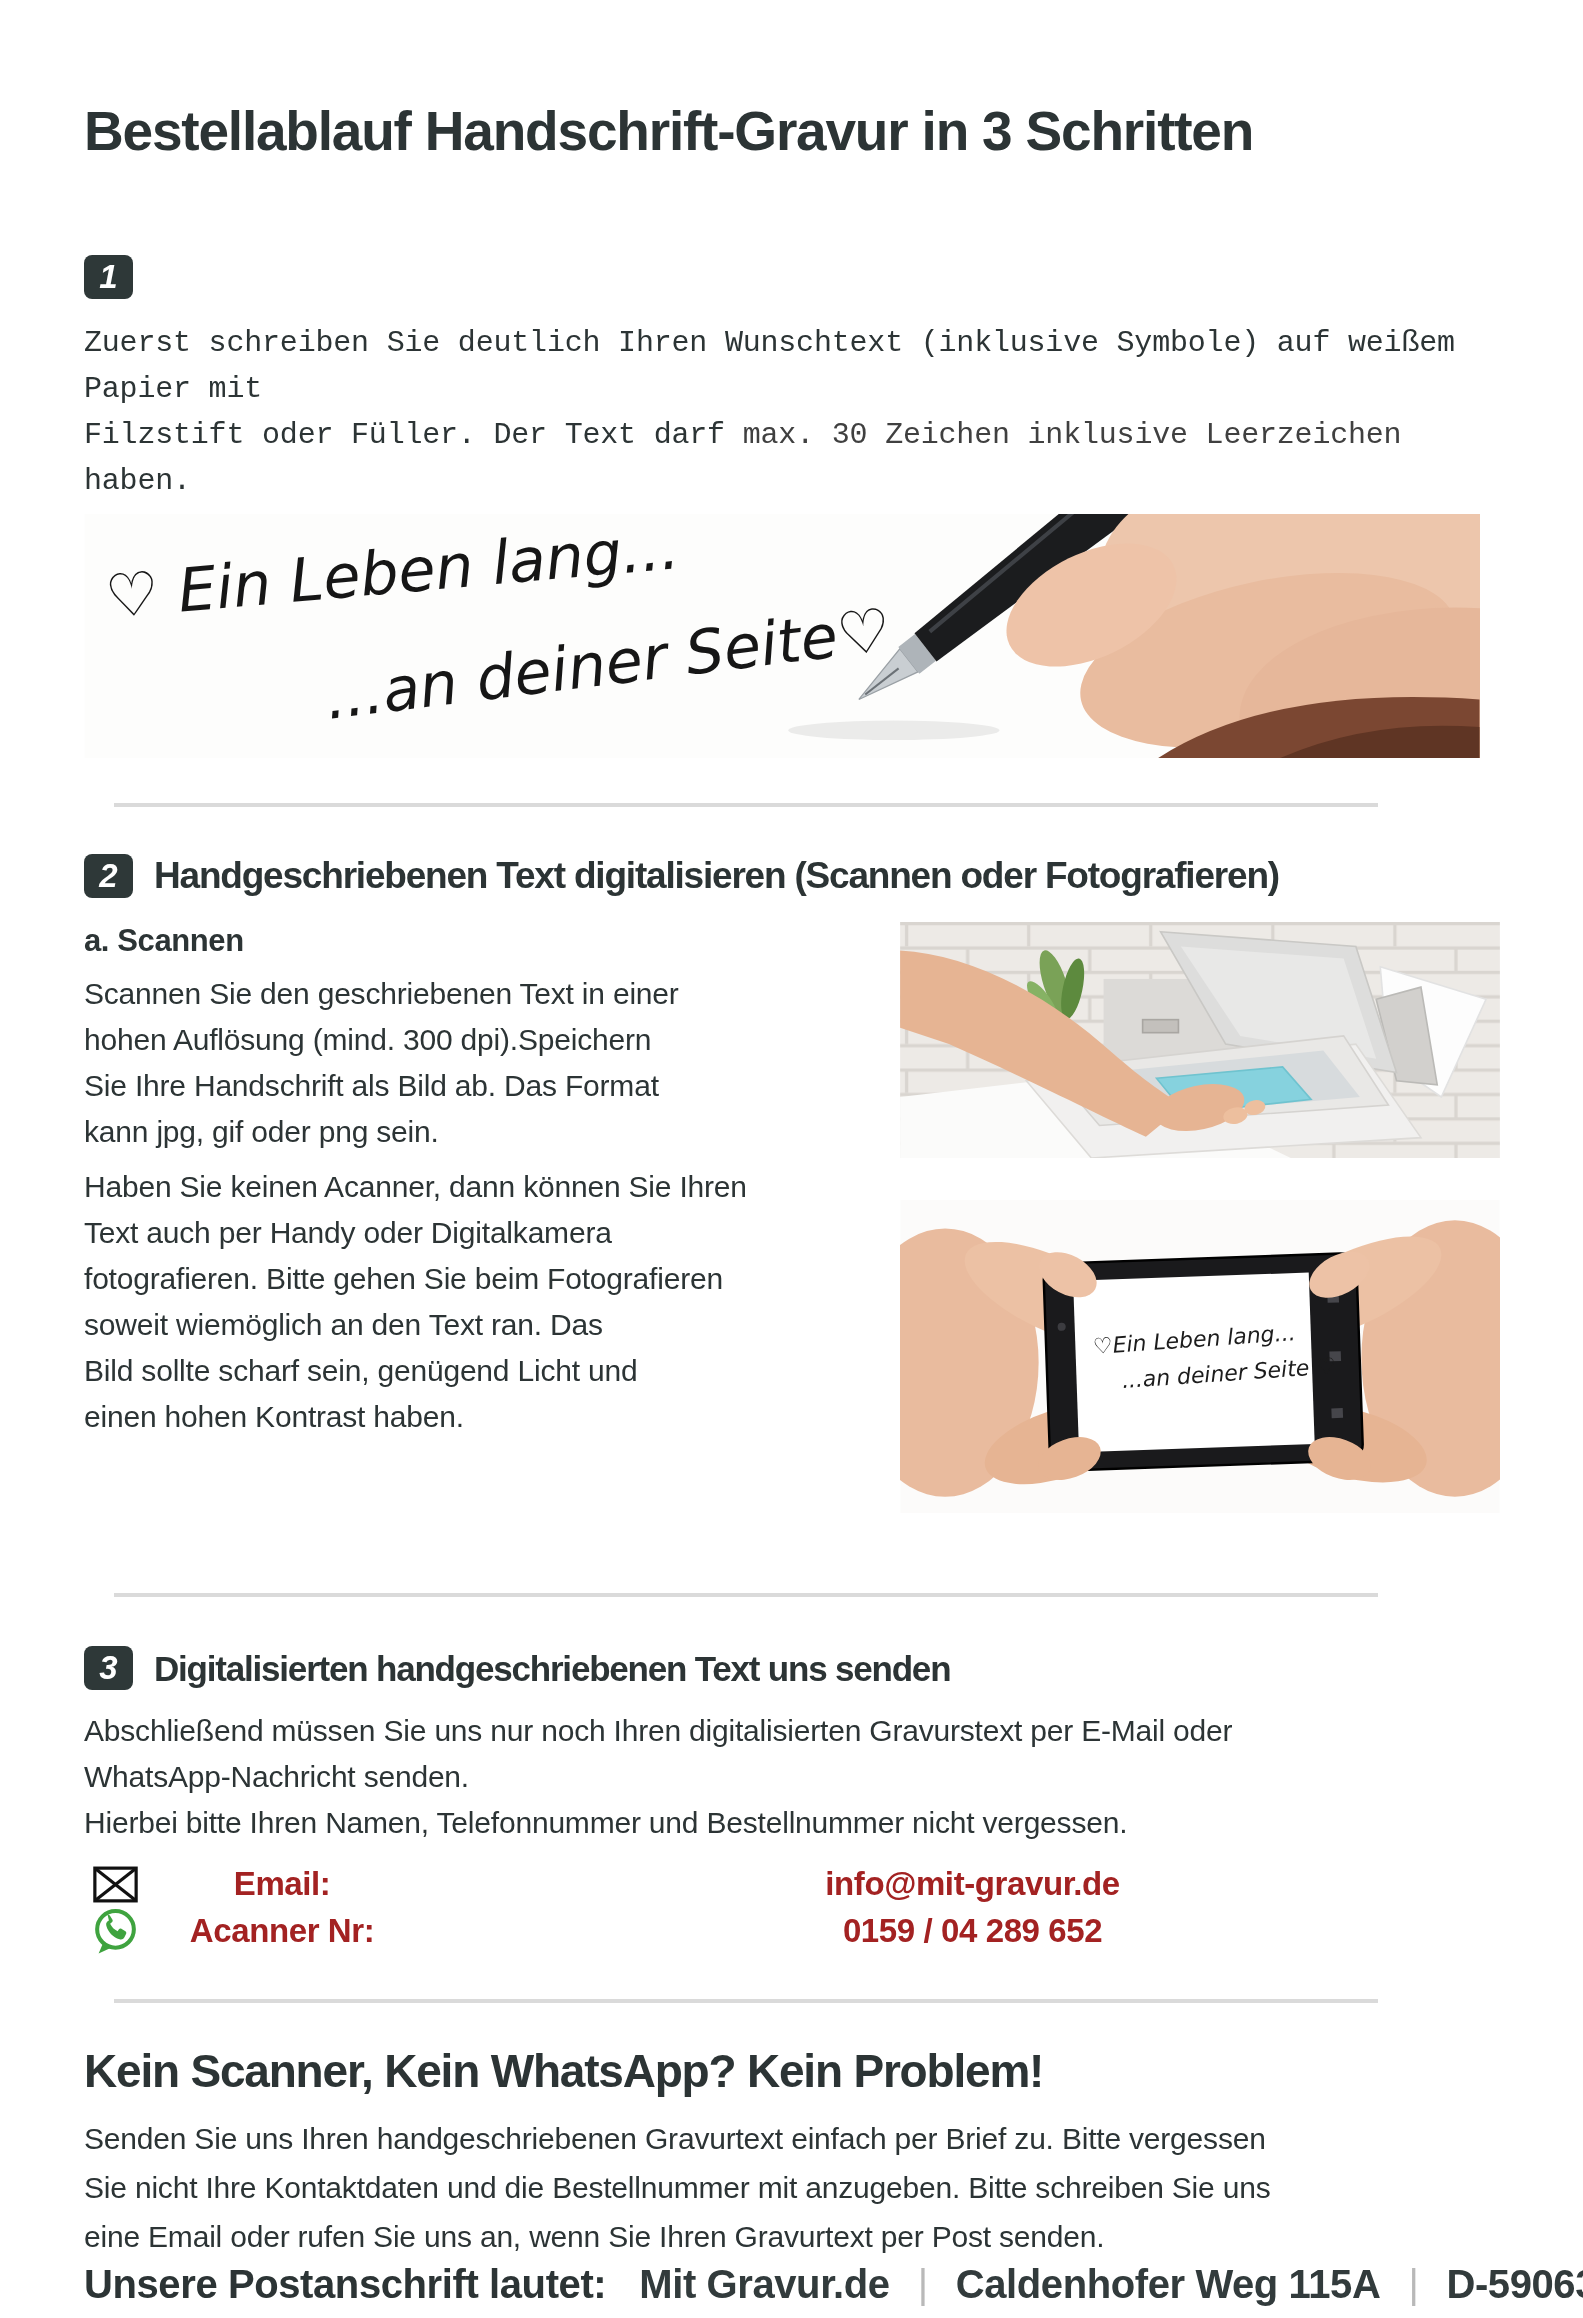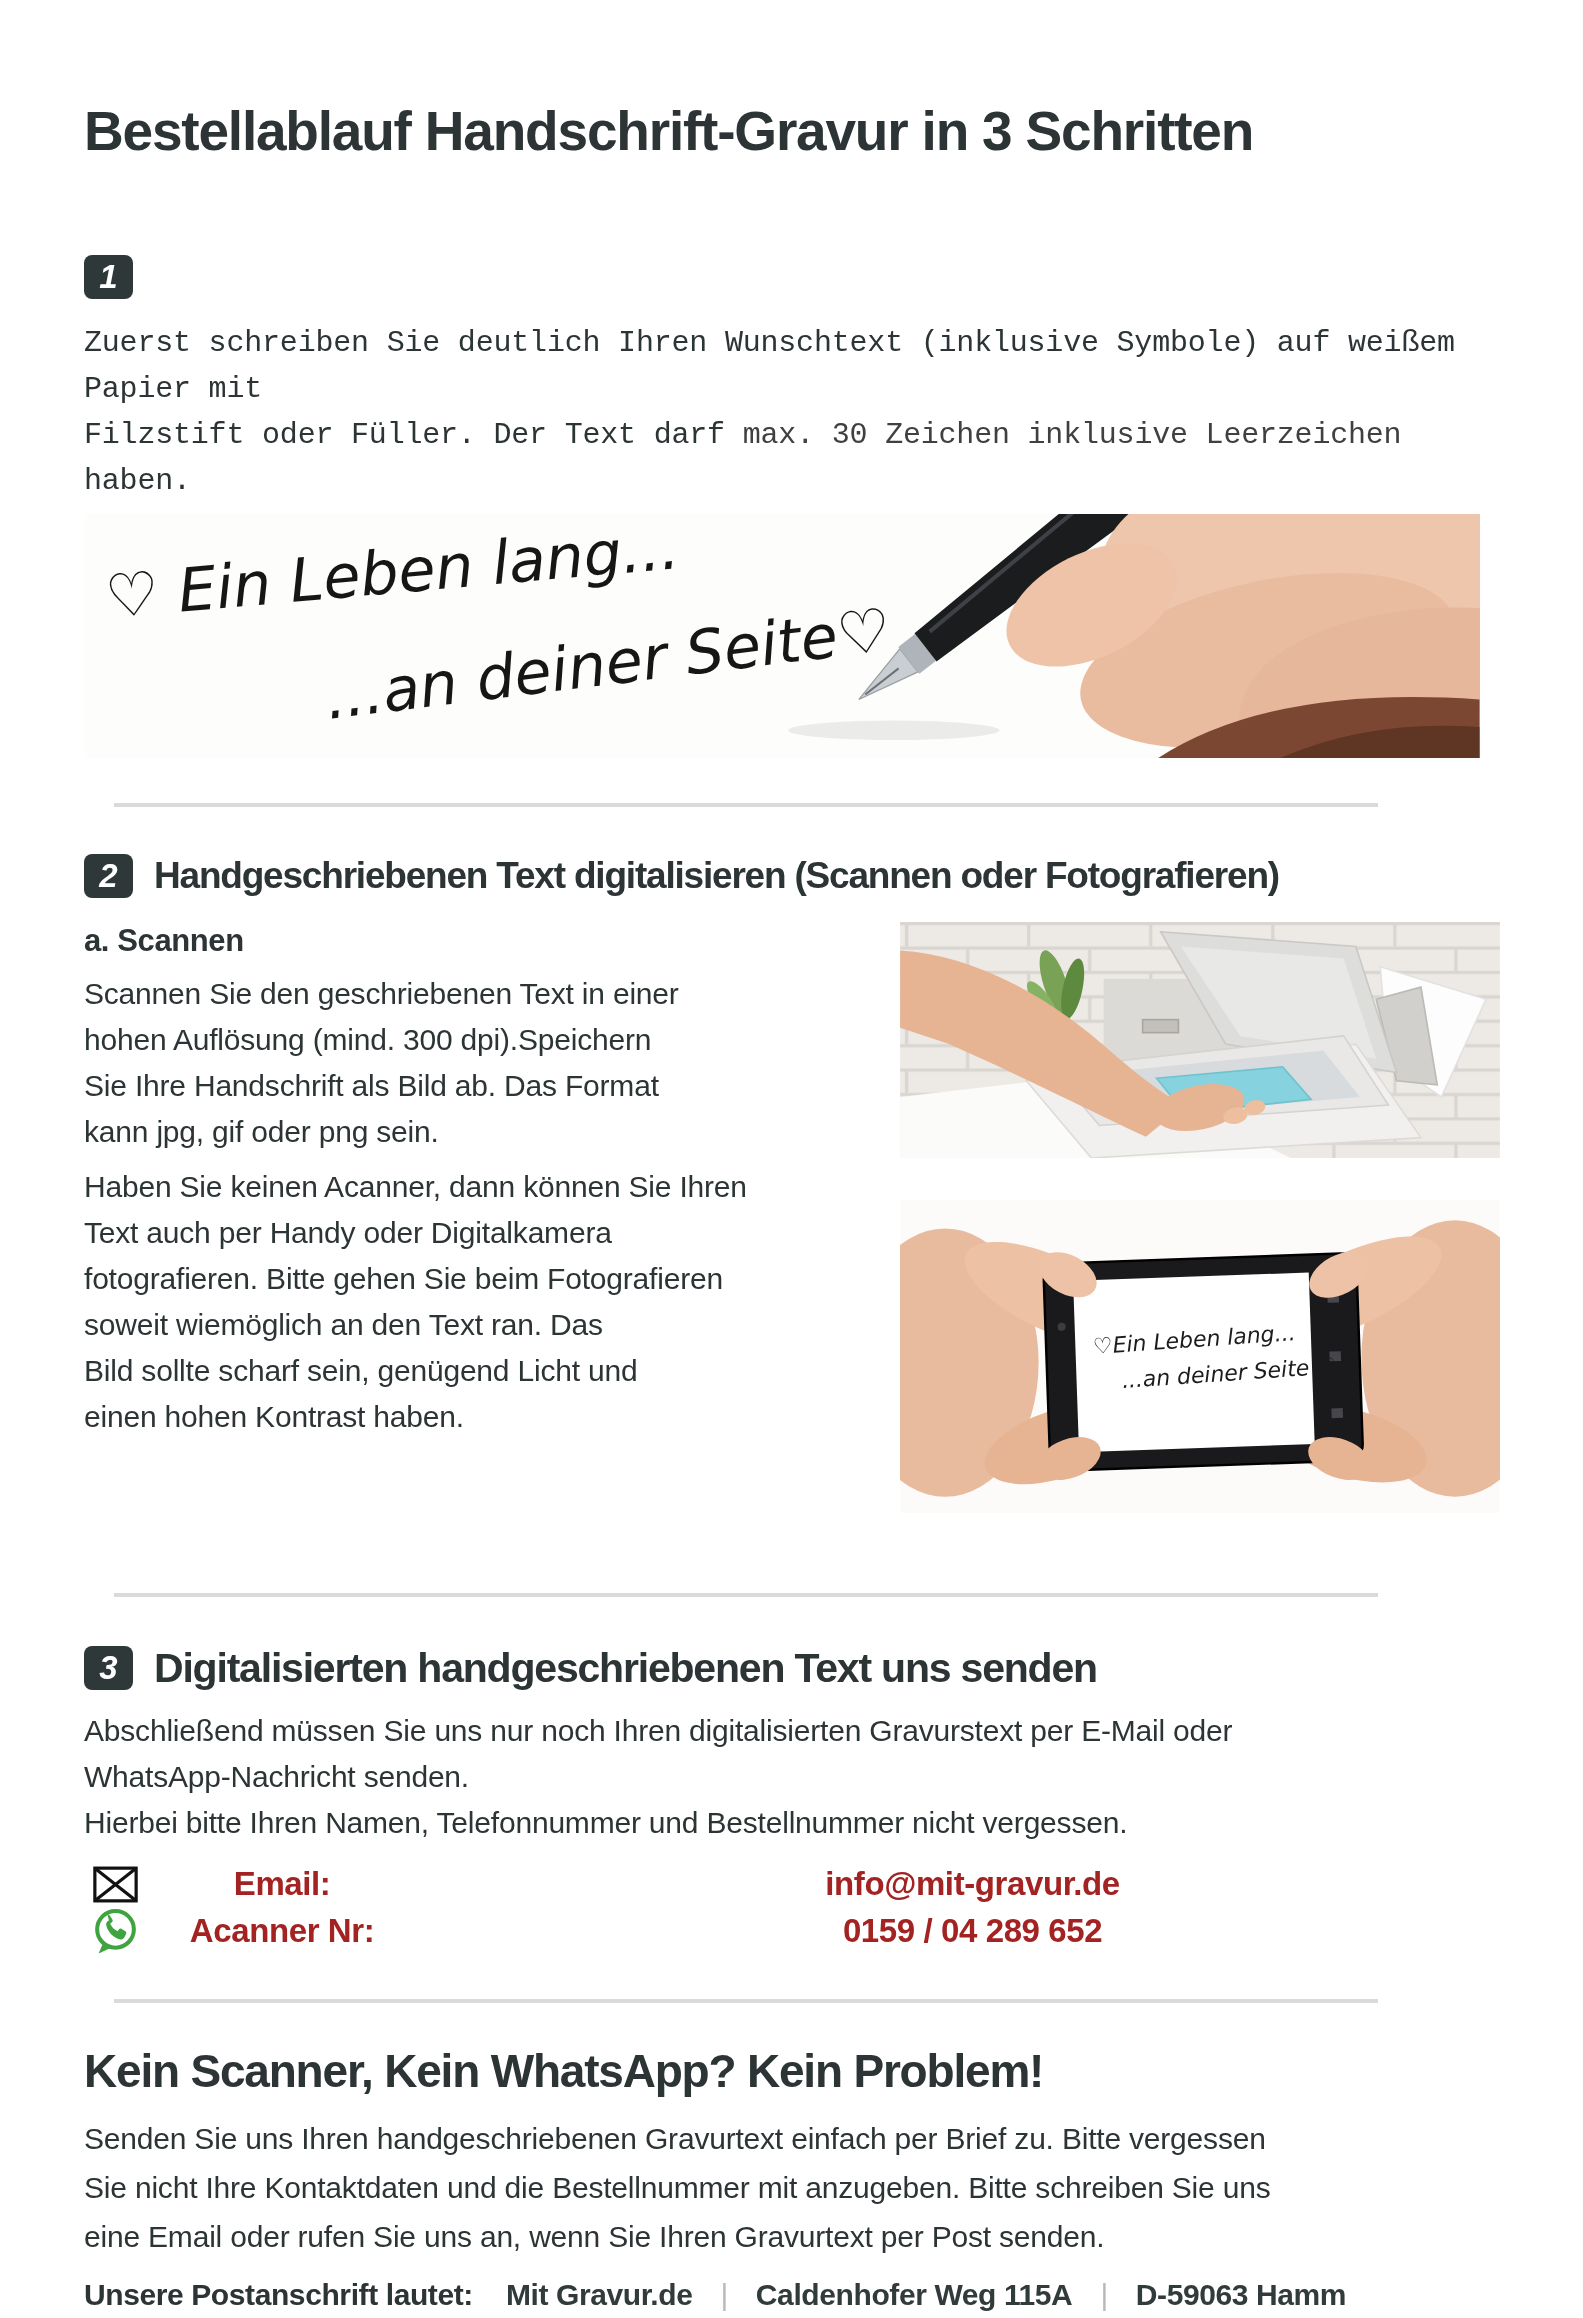--- a/index.html
+++ b/index.html
@@ -13,21 +13,21 @@
     margin:104px 0 0 0;font-size:55px;font-weight:bold;letter-spacing:-1.2px;
     line-height:1;white-space:nowrap;
   }
   .step-head{display:flex;align-items:center;gap:21px;white-space:nowrap;}
   .badge{
     width:49px;height:44px;border-radius:8.1px;background:#2e3838;color:#fff;
     display:flex;align-items:center;justify-content:center;
     font-size:33px;font-weight:bold;font-style:italic;flex:0 0 auto;
   }
   .step-heading{font-size:37px;font-weight:bold;letter-spacing:-1.2px;line-height:1;}
-  .step-heading.big{font-size:41px;}
+  .step-heading.big{font-size:35px;}
   .para{
     font-size:30px;line-height:46px;letter-spacing:-0.2px;
     white-space:pre-line;color:#2c3435;
   }
   .red{color:#404040;}
   .divider{height:4.1px;background:#dadada;width:1264px;margin-left:30px;border:0;}
   .step1-head{margin-top:96px;}
   .para1{margin-top:21px;font-family:Liberation Mono, monospace;}
   .photo1{margin-top:9.8px;width:1396px;height:244px;display:block;}
   .divider1{margin-top:45px;}
@@ -52,21 +52,21 @@
   }
   .contact-label{font-size:33px;font-weight:bold;color:#a32222;letter-spacing:-0.4px;}
   .contact-value{font-size:33px;font-weight:bold;color:#a32222;letter-spacing:-0.4px;margin-left:48px;}
   .icon-cell{display:flex;align-items:center;}
   .divider3{margin-top:44px;}
   .noscanner-heading{
     margin-top:45px;font-size:46px;font-weight:bold;letter-spacing:-1.2px;line-height:1;
   }
   .para4{margin-top:20.3px;font-size:30px;line-height:49px;}
   .footer-line{
-    margin-top:17px;display:flex;align-items:baseline;font-size:30px;letter-spacing:-0.4px;
+    margin-top:1px;display:flex;align-items:baseline;font-size:40px;letter-spacing:-0.4px;
     white-space:nowrap;
     text-align:right;
   }
   .footer-label{font-weight:bold;margin-right:33px;}
   .footer-item{font-weight:bold;color:#323b3c;}
   .footer-sep{color:#b9b9b9;margin:0 28px;font-weight:normal;}
   svg text{font-family:"DejaVu Sans",sans-serif;}
 </style>
 </head>
 <body>

